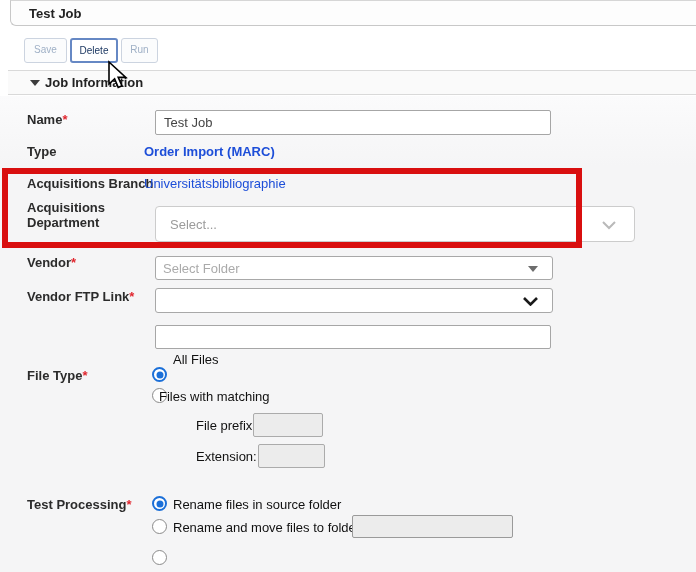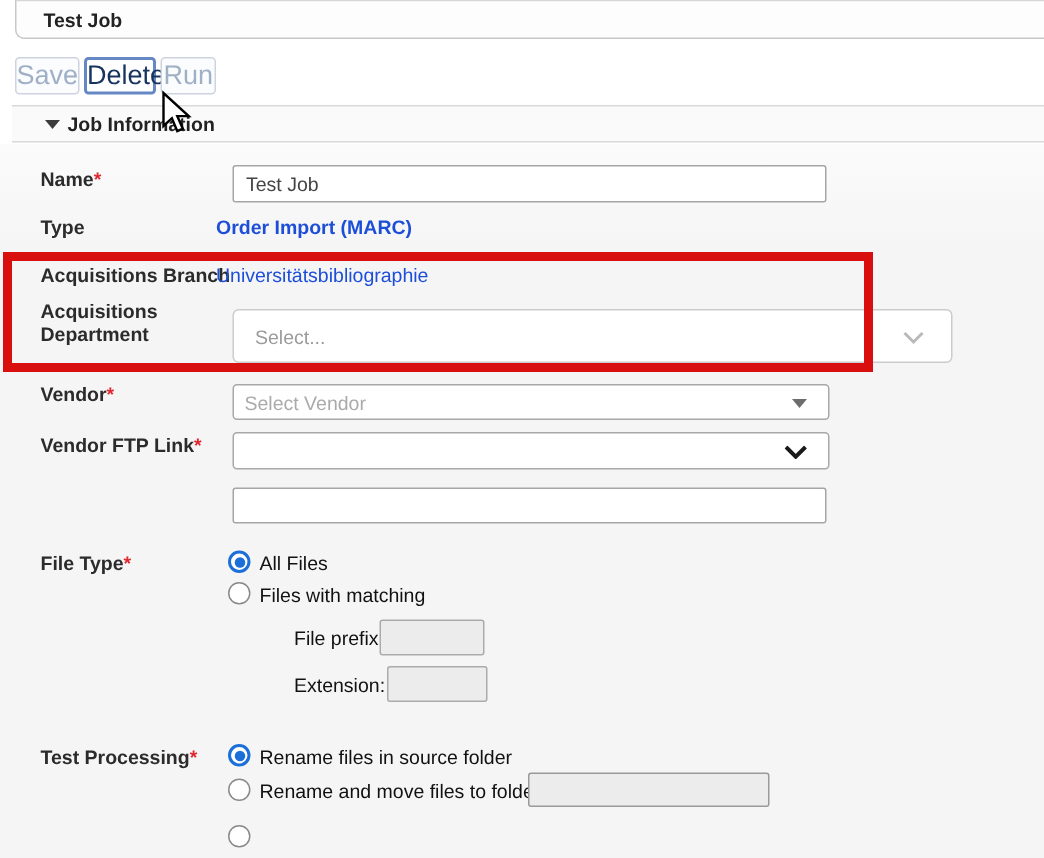--- a/index.html
+++ b/index.html
@@ -7,22 +7,22 @@
         font-family:"Liberation Sans",sans-serif;font-size:13px;color:#2b2b2b;
         background:#fff;text-decoration:underline;}
   
   .titlebar{position:absolute;left:10px;top:0;width:686px;height:26px;
             background:#fdfdfd;border-top:1px solid #d6d6d6;
             border-left:1px solid #c8c8c8;border-bottom:1px solid #c8c8c8;
             border-radius:0 0 0 6px;box-sizing:border-box;}
   .titlebar .t{position:absolute;left:18px;top:5px;font-weight:bold;color:#222;}
   
   .btn{position:absolute;top:38px;height:25px;box-sizing:border-box;
-       border-radius:3px;font-size:18px;text-align:center;line-height:22px;
-       background:#fbfcfd;}
+       border-radius:3px;font-size:10px;text-align:center;line-height:22px;
+       background:#fbfcfd;margin-left:14px;}
   .btn.dis{border:1px solid #ccd4e0;color:#9fb0c6;}
   .btn.focus{border:2px solid #6688c4;color:#17335e;background:#fff;line-height:21px;}
   
   .sechead{position:absolute;left:8px;top:70px;width:688px;height:25px;
            background:#fafafa;border-top:1px solid #d9d9d9;
            border-bottom:1px solid #d9d9d9;box-sizing:border-box;}
   .tri-down{position:absolute;left:22px;top:9px;width:0;height:0;
             border-left:5px solid transparent;border-right:5px solid transparent;
             border-top:6px solid #3c3c3c;}
   .sechead .t{position:absolute;left:37px;top:4px;font-weight:bold;color:#222;}
@@ -95,21 +95,21 @@
     <svg width="14" height="9" style="position:absolute;right:18px;top:14px;">
       <polyline points="1,1 7,7 13,1" fill="none" stroke="#b9b9b9" stroke-width="2"></polyline>
     </svg>
   </div>
 
   <div class="lbl" style="left:27px;top:255px;">
     <span>Vendor</span><span class="req">*</span>
   </div>
   <div class="ddl" style="left:155px;top:256px;width:398px;height:24px;
        border:1px solid #a8a8a8;border-radius:3px;">
-    <span class="ph" style="padding-left:7px;color:#aaaaaa;">Select Vendor</span>
+    <span class="ph" style="padding-left:7px;color:#aaaaaa;">Select Folder</span>
     <svg width="10" height="6" style="position:absolute;right:14px;top:9px;">
       <polygon points="0,0 10,0 5,6" fill="#6d6d6d"></polygon>
     </svg>
   </div>
 
   <div class="lbl" style="left:27px;top:289px;">
     <span>Vendor FTP Link</span><span class="req">*</span>
   </div>
   <div class="ddl" style="left:155px;top:288px;width:398px;height:25px;
        border:1px solid #a8a8a8;border-radius:3px;">
@@ -117,23 +117,23 @@
       <polyline points="1,1 7.5,7.5 14,1" fill="none" stroke="#1a1a1a" stroke-width="2.6"></polyline>
     </svg>
   </div>
 
   <input class="ti" style="left: 155px; top: 325px; width: 396px; height: 24px;" value="">
 
   <div class="lbl" style="left:27px;top:368px;">
     <span>File Type</span><span class="req">*</span>
   </div>
   <div class="radio checked" style="left:152px;top:367px;"></div>
-  <div class="rlbl" style="left:173px;top:368px;">All Files</div>
+  <div class="rlbl" style="left:173px;top:352px;">All Files</div>
   <div class="radio" style="left:152px;top:388px;"></div>
-  <div class="rlbl" style="left:173px;top:389px;">Files with matching</div>
+  <div class="rlbl" style="left:159px;top:389px;">Files with matching</div>
 
   <div class="rlbl" style="left:196px;top:418px;">File prefix</div>
   <input class="ti dis" style="left: 253px; top: 413px; width: 70px; height: 24px;" value="">
   <div class="rlbl" style="left:196px;top:449px;">Extension:</div>
   <input class="ti dis" style="left: 258px; top: 444px; width: 67px; height: 24px;" value="">
 
   <div class="lbl" style="left:27px;top:497px;">
     <span>Test Processing</span><span class="req">*</span>
   </div>
   <div class="radio checked" style="left:152px;top:496px;"></div>

